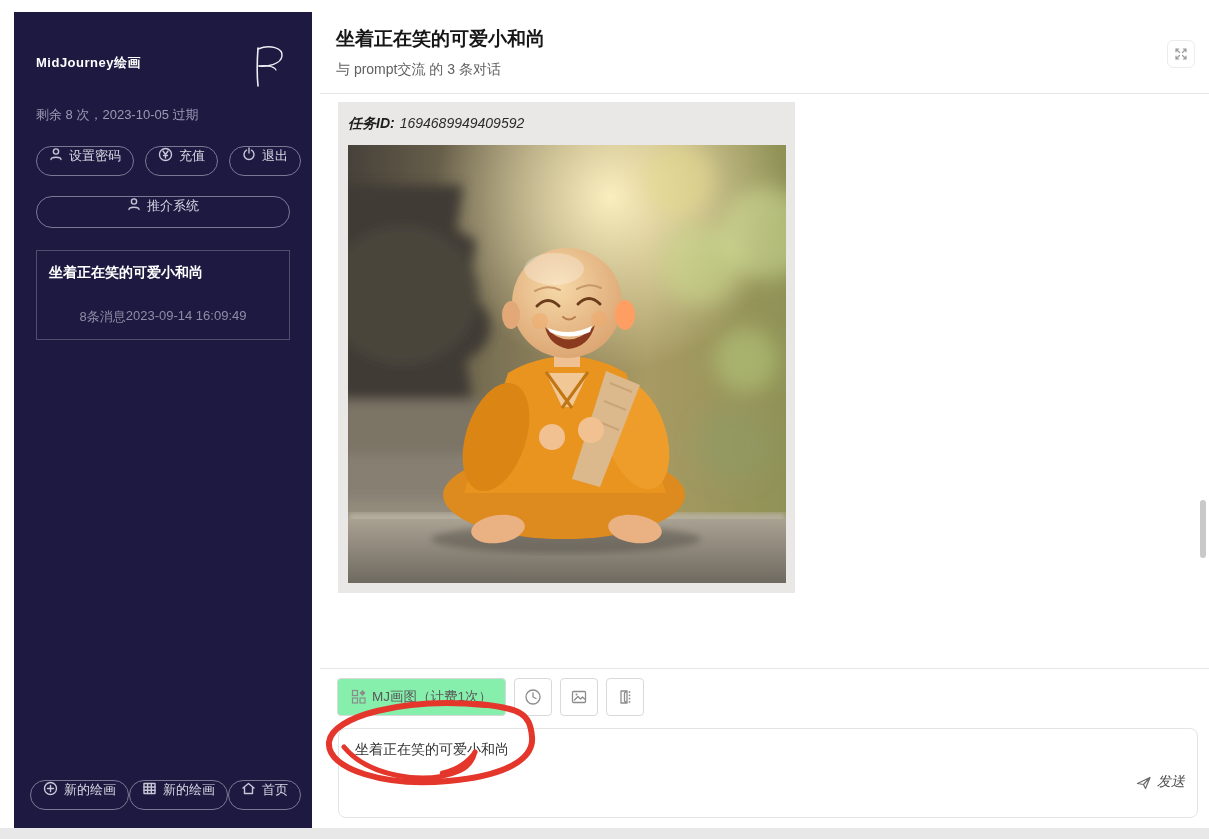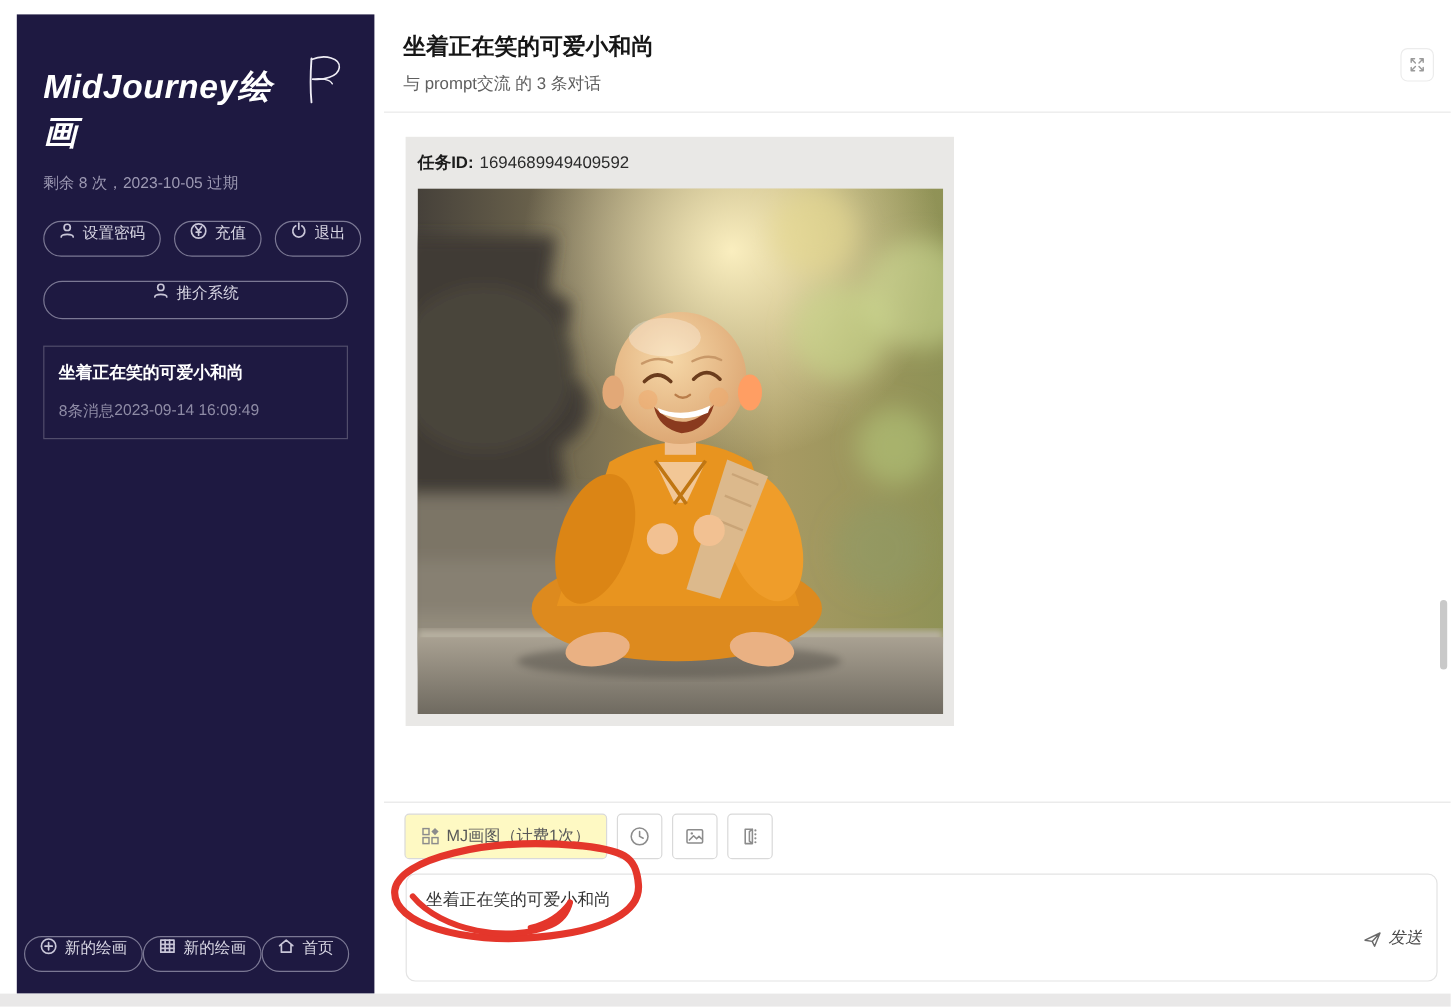--- a/index.html
+++ b/index.html
@@ -3,52 +3,52 @@
 <meta charset="utf-8">
 <style>
   * { margin:0; padding:0; box-sizing:border-box; }
   html,body { width:1209px; height:839px; background:#fff; font-family:"Liberation Sans",sans-serif; overflow:hidden; }
   .stage { position:relative; width:1209px; height:839px; background:#fff; }
   .bottom-strip { position:absolute; left:0; top:828px; width:1209px; height:11px; background:#e9e8e8; }
 
   
   .sidebar { position:absolute; left:14px; top:12px; width:298px; height:816px; background:#1e1941; color:#fff; padding:28px 22px; }
   .sb-head { display:flex; justify-content:space-between; align-items:flex-start; }
-  .sb-title { font-size:28px; font-weight:bold; letter-spacing:.5px; padding-top:14px;font-style:italic; }
+  .sb-title { font-size:13px; font-weight:bold; letter-spacing:.5px; padding-top:14px; }
   .sb-logo { width:44px; height:52px; }
   .sb-quota { margin-top:14px; font-size:13px; color:#9d99b3; }
   .pill { display:inline-flex; justify-content:center; gap:6px; border:1px solid #7b7894; border-radius:17px; color:#d9d7e4; font-size:13px; height:30px; padding:0 12px; cursor:pointer; background:transparent; white-space:nowrap; }
   .sb-actions { margin-top:22px; display:flex; gap:11px; }
   .sb-promo { margin-top:20px; width:100%; height:32px; }
   .conv-card { margin-top:22px; border:1px solid #514d6b; padding:13px 12px; }
   .conv-title { font-size:14px; font-weight:bold; color:#fff; }
-  .conv-meta { margin-top:14px; display:flex; justify-content:flex-start; font-size:13px; color:#8f8ca6; }
-  .sb-footer { position:absolute; left:6px; right:22px; bottom:18px; display:flex; justify-content:space-between; }
+  .conv-meta { margin-top:26px; display:flex; justify-content:center; font-size:13px; color:#8f8ca6; }
+  .sb-footer { position:absolute; left:16px; right:22px; bottom:18px; display:flex; justify-content:space-between; }
   .icon-stroke { stroke:#c9c6d8; fill:none; stroke-width:1.4; stroke-linecap:round; stroke-linejoin:round; }
 
   
   .main { position:absolute; left:320px; top:0; width:889px; height:839px; background:#fff; }
   .hdr { position:relative; padding:26px 16px 0 16px; }
   .hdr-title { font-size:19px; font-weight:bold; color:#161616; }
   .hdr-sub { margin-top:9px; font-size:14px; color:#5f5f5f; }
   .expand-btn { position:absolute; right:14px; top:40px; width:28px; height:28px; border:1px solid #ececec; border-radius:6px; background:#fff; display:flex; align-items:center; justify-content:center; cursor:pointer; }
   .hdr-divider { position:absolute; left:0; top:93px; width:889px; height:1px; background:#e5e5e5; }
 
   .chat { position:absolute; left:0; top:94px; width:889px; height:574px; overflow:hidden; background:#fff; }
-  .msg-card { position:absolute; left:18px; top:20px; width:457px; background:#e9e8e6; padding:13px 10px 10px 10px; }
+  .msg-card { position:absolute; left:18px; top:8px; width:457px; background:#e9e8e6; padding:13px 10px 10px 10px;font-style:italic; }
   .task-row { font-size:14px; color:#1c1c1c; }
   .task-label { font-weight:bold; }
   .task-id { margin-left:5px; color:#2a2a2a; }
   .gen-image { margin-top:12px; width:438px; height:438px; display:block; }
   .scroll-thumb { position:absolute; right:3px; top:406px; width:6px; height:58px; background:#c9c9c9; border-radius:3px; }
 
   .mid-divider { position:absolute; left:0; top:668px; width:889px; height:1px; background:#e7e7e7; }
 
   .composer-bar { position:absolute; left:17px; top:678px; display:flex; gap:8px; align-items:center; }
-  .mj-btn { display:inline-flex; align-items:center; gap:5px; height:38px; padding:0 13px; border:1px solid #d9d9d9; border-radius:4px; background:#fef9c3; font-size:13.5px; color:#595959; cursor:pointer; }
+  .mj-btn { display:inline-flex; align-items:center; gap:5px; height:38px; padding:0 13px; border:1px solid #d9d9d9; border-radius:4px; background:#86efac; font-size:13.5px; color:#595959; cursor:pointer; }
   .sq-btn { width:38px; height:38px; border:1px solid #d9d9d9; border-radius:4px; background:#fff; display:flex; align-items:center; justify-content:center; cursor:pointer; }
 
   .input-card { position:absolute; left:18px; top:728px; width:860px; height:90px; border:1px solid #e3e3e3; border-radius:8px; background:#fff; }
   .prompt-input { position:absolute; left:16px; top:10px; right:120px; font-size:14px; color:#333; line-height:1.5; outline:none; min-height:22px; cursor:text; }
   .send-btn { position:absolute; right:12px; top:44px; display:flex; align-items:flex-end; gap:5px; font-size:14px; color:#4a4a4a; cursor:pointer;font-style:italic; }
 
   .red-overlay { position:absolute; left:0; top:0; width:889px; height:839px; pointer-events:none; }
   .gray-stroke { stroke:#8c8c8c; fill:none; stroke-width:1.3; stroke-linecap:round; stroke-linejoin:round; }
 </style>
 </head>

